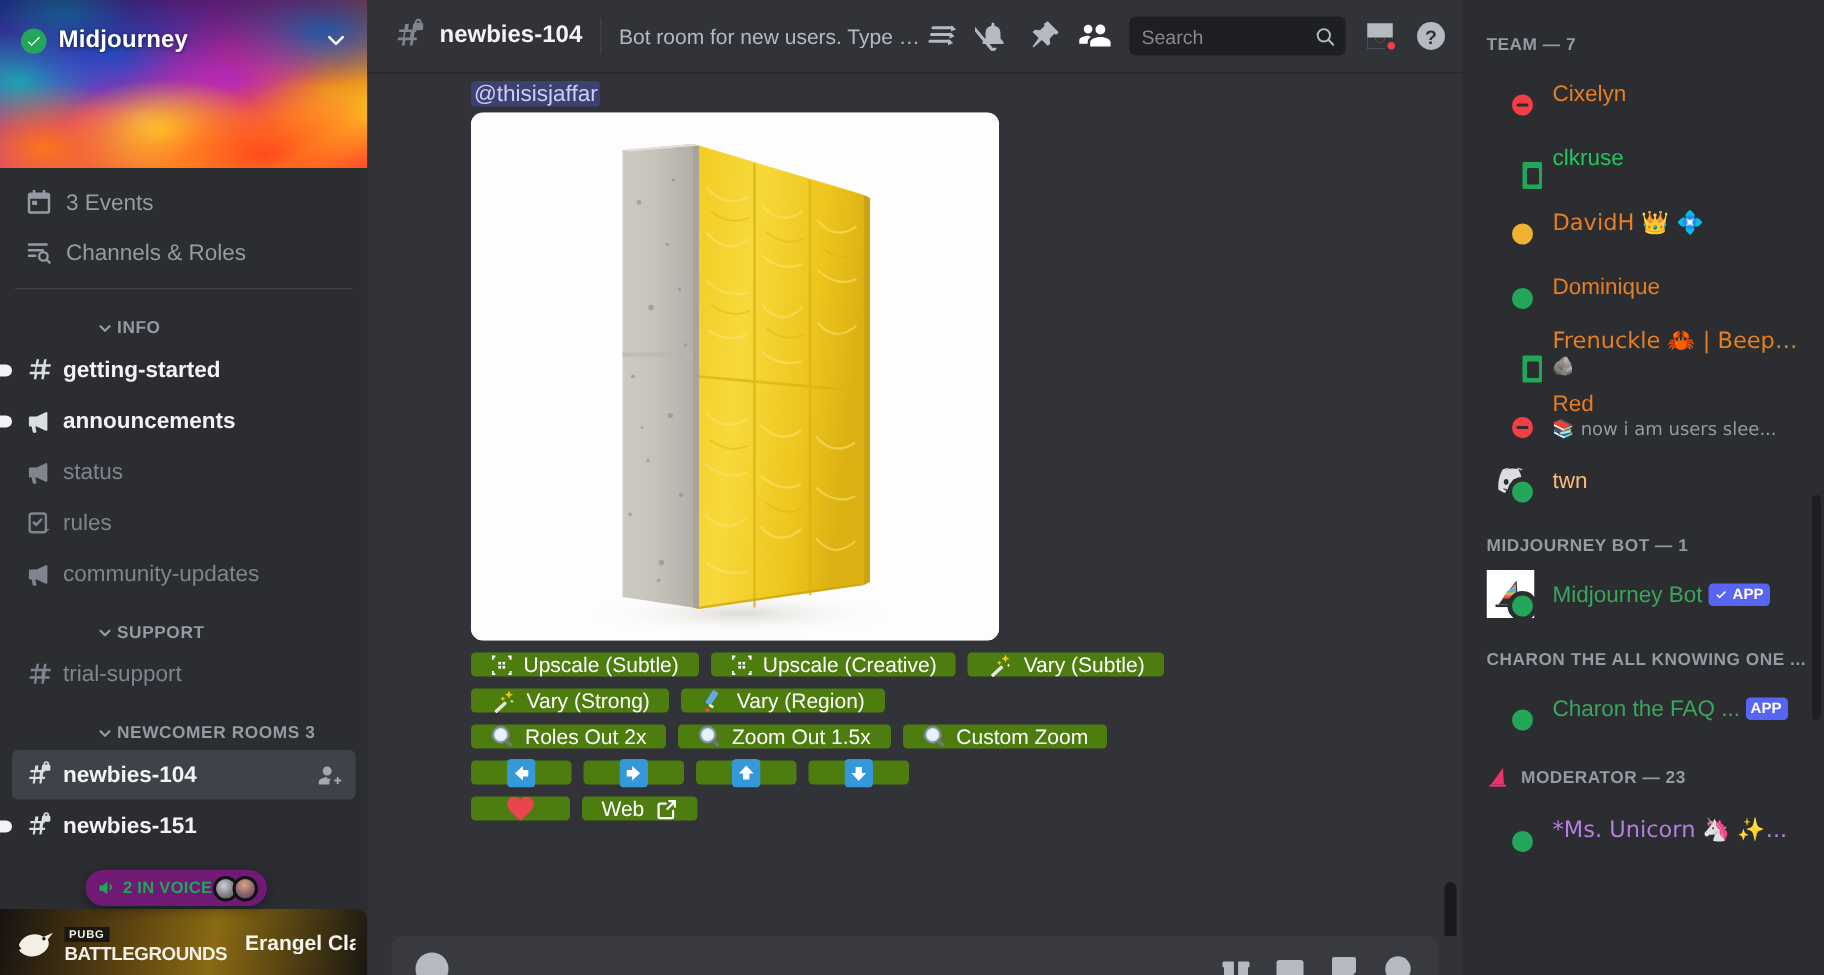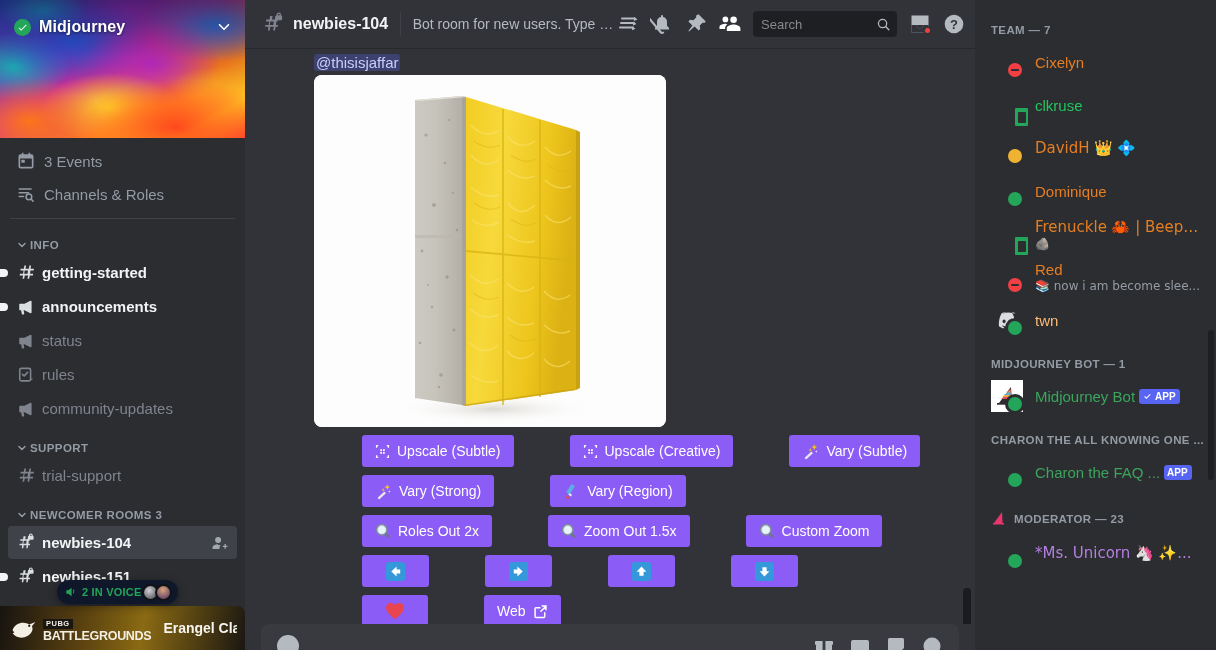--- a/index.html
+++ b/index.html
@@ -20,21 +20,21 @@
   
   .sidebar {
     width: 245px; height: 650px;
     background: #2b2d31;
     position: relative;
     flex: 0 0 245px;
     overflow: hidden;
   }
   .server-banner {
     position: relative;
-    width: 245px; height: 138px;
+    width: 245px; height: 112px;
     overflow: hidden;
     background:
       radial-gradient(ellipse 120px 70px at 12% 88%, rgba(255,120,20,.95), transparent 62%),
       radial-gradient(ellipse 160px 80px at 72% 92%, rgba(255,60,30,.9), transparent 60%),
       radial-gradient(ellipse 120px 60px at 45% 78%, rgba(255,225,40,.95), transparent 58%),
       radial-gradient(ellipse 90px 50px at 88% 70%, rgba(255,170,40,.85), transparent 60%),
       radial-gradient(ellipse 110px 70px at 62% 46%, rgba(190,40,210,.9), transparent 62%),
       radial-gradient(ellipse 130px 70px at 30% 30%, rgba(40,90,230,.95), transparent 62%),
       radial-gradient(ellipse 90px 55px at 6% 48%, rgba(20,200,190,.9), transparent 62%),
       radial-gradient(ellipse 120px 60px at 88% 18%, rgba(40,120,240,.92), transparent 62%),
@@ -87,20 +87,21 @@
 
   .divider {
     height: 1px; background: #3f4147;
     margin: 8px 10px 4px 10px;
   }
 
   .cat {
     display: flex; align-items: center;
     padding: 16px 8px 4px 16px;
     cursor: pointer;
+    margin-left: 48px;
   }
   .cat .caret { width: 12px; height: 12px; margin-right: 2px; flex:0 0 12px; }
   .cat .caret svg { width: 12px; height: 12px; display: block; }
   .cat .cat-lbl {
     font-size: 11.5px; font-weight: bold;
     letter-spacing: .4px;
     color: #949ba4;
     text-transform: uppercase;
   }
 
@@ -129,21 +130,21 @@
     width: 8px; height: 8px; background: #f2f3f5;
     border-radius: 0 4px 4px 0;
   }
   .ch .trail { width: 18px; height: 18px; flex: 0 0 18px; opacity: .85; }
   .ch .trail svg { width: 18px; height: 18px; display: block; }
 
   .voice-pill {
     position: absolute;
     left: 57px; top: 580px;
     height: 24px;
-    background: #0f172a;
+    background: #701a75;
     border-radius: 12px;
     display: flex; align-items: center;
     padding: 0 6px 0 7px;
     z-index: 20;
     box-shadow: 0 2px 8px rgba(0,0,0,.4);
   }
   .voice-pill .vicon { width: 14px; height: 14px; margin-right: 4px; }
   .voice-pill .vicon svg { width: 14px; height: 14px; display: block; }
   .voice-pill .vtxt {
     font-size: 11px; font-weight: bold; color: #23a55a;
@@ -271,32 +272,31 @@
     background: #fdfdfd;
     overflow: hidden;
     position: relative;
     cursor: pointer;
     display: block;
   }
   .slab { position: absolute; inset: 0; }
   .btn-rows { margin-left: 53px; margin-top: 8px; }
   .brow { display: flex; gap: 8px; margin-bottom: 8px; }
   .mjbtn {
-    height: 32px;
-    background: #8b5cf6;
+    height: 16px;
+    background: #4d7c0f;
     border: 0;
     border-radius: 3px;
     color: #fff;
     font-size: 14px; font-weight: 500;
     font-family: "Liberation Sans", sans-serif;
     padding: 0 13px;
     display: inline-flex; align-items: center; gap: 7px;
     cursor: pointer;
     white-space: nowrap;
-    margin-left: 48px;
   }
   .mjbtn.narrow { padding: 0 24px; }
   .ic-sq, .ic-sparkle, .ic-brush, .ic-mag, .ic-arrow, .ic-heart, .ic-ext {
     display:inline-block; line-height:0;
   }
   .ic-sq svg { width:15px; height:15px; display:block;}
   .ic-sparkle svg { width:17px; height:17px; display:block;}
   .ic-brush svg { width:17px; height:17px; display:block;}
   .ic-mag svg { width:16px; height:16px; display:block;}
   .ic-arrow svg { width:19px; height:19px; display:block;}
@@ -1067,21 +1067,21 @@
     <div class="mrow">
       <span class="mav">
         <span class="disc" style="background:radial-gradient(circle at 48% 34%,#7fe3ec,#2b3d8c 82%)"></span>
         <span class="status st-dnd"></span>
       </span>
       <span class="mname-wrap">
         <span class="mname" style="color:#e67e22">
           <span class="txt">Red</span>
         </span>
         <span class="mstatus emo">
-          <span>📚 now i am become slee...</span>
+          <span>📚 now i am users slee...</span>
 
         </span>
       </span>
     </div>
 
     <div class="mrow">
       <span class="mav">
         <span class="disc" style="background:#6d6f78;position:relative;">
           <svg viewBox="0 0 32 32" style="width:32px;height:32px;display:block;">
               <path fill="#dcddde" d="M12.3 11.8c-2.1 0-3.8 1.9-3.8 4.2s1.7 4.2 3.8 4.2 3.8-1.9 3.8-4.2c0-2.3-1.7-4.2-3.8-4.2zm7.4 0c-2.1 0-3.8 1.9-3.8 4.2s1.7 4.2 3.8 4.2 3.8-1.9 3.8-4.2c0-2.3-1.7-4.2-3.8-4.2z" opacity="0"></path>

